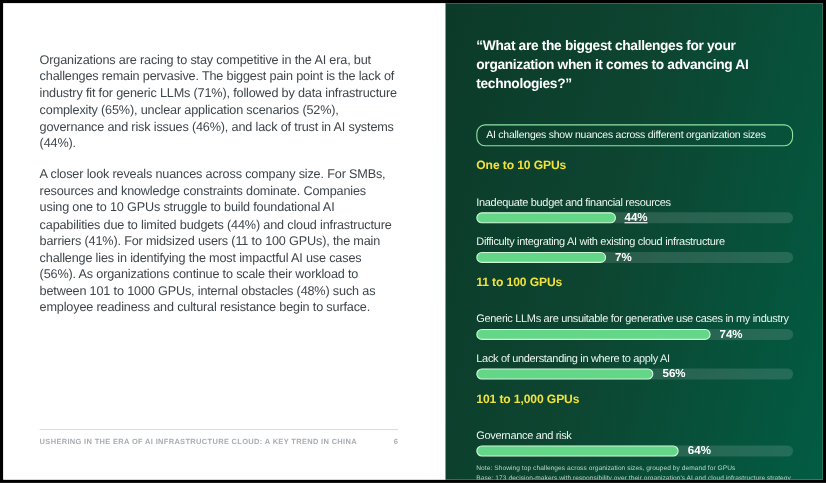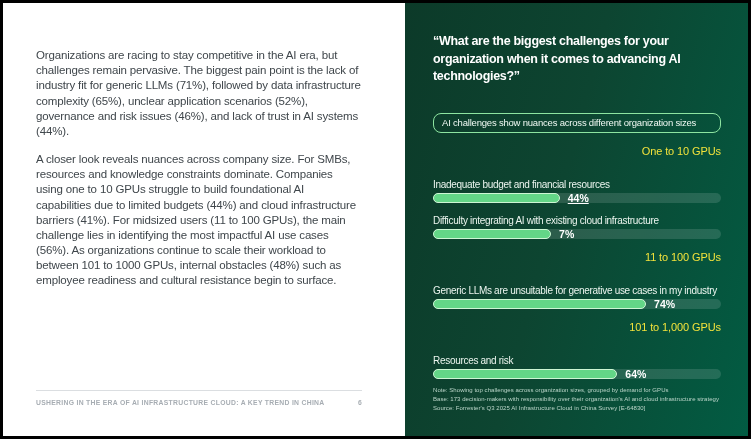--- a/index.html
+++ b/index.html
@@ -27,21 +27,21 @@
     padding:30px 27px 0 28px;
     background:linear-gradient(105deg,var(--panel-grad-start,#0c3a29) 0%,#0d4531 45%,var(--panel-grad-end,#025c43) 100%);
   }
   .question{font-size:12.5px;font-weight:700;line-height:1.4;letter-spacing:-0.3px;margin:0;color:#fff;}
   .callout{
     margin-top:27px;border:1.5px solid var(--callout-border,#8de5a1);border-radius:8px;
     padding:3px 8px 4px;font-size:9.5px;letter-spacing:-0.2px;color:#f1faf4;
     white-space:nowrap;box-sizing:border-box;width:100%;
   }
   .group{margin-top:12px;}
-  .group-heading{font-size:11px;font-weight:400;letter-spacing:-0.1px;color:var(--group-heading,#f2e23b);text-align:right;}
+  .group-heading{font-size:11px;font-weight:700;letter-spacing:-0.1px;color:var(--group-heading,#f2e23b);}
   .item-label{margin-top:22px;font-size:10px;letter-spacing:-0.3px;color:#ecf5ef;white-space:nowrap;}
   .bar-item + .bar-item .item-label{margin-top:12px;}
   .track{margin-top:3px;height:10px;border-radius:6px;background:rgba(255,255,255,0.13);position:relative;}
   .fill{position:absolute;left:0;top:0;bottom:0;border-radius:6px;box-sizing:border-box;
         background:var(--bar-fill,#63d687);border:1px solid var(--bar-border,#cdf6d4);}
   .pct{position:absolute;top:-1px;font-size:10.5px;font-weight:700;color:#fff;line-height:12px;margin-left:8px;white-space:nowrap;}
   .note{margin-top:7px;font-size:6px;line-height:1.5;letter-spacing:0.05px;color:#bcd6ca;white-space:nowrap;}
 </style>
 </head>
 <body>
@@ -85,25 +85,32 @@
         </div>
         <div class="group">
           <div class="group-heading">11 to 100 GPUs</div>
           <div class="bar-item">
             <div class="item-label">Generic LLMs are unsuitable for generative use cases in my industry</div>
             <div class="track" style="background: rgba(255, 255, 255, 0.13);">
               <div class="fill" style="width: 74%;"></div>
               <span class="pct" style="left: 74%;">74%</span>
             </div>
           </div>
+          <div class="bar-item">
+            <div class="item-label">Lack of understanding in where to apply AI</div>
+            <div class="track" style="background: rgba(255, 255, 255, 0.13);">
+              <div class="fill" style="width: 56%;"></div>
+              <span class="pct" style="left: 56%;">56%</span>
+            </div>
+          </div>
         </div>
         <div class="group">
           <div class="group-heading">101 to 1,000 GPUs</div>
           <div class="bar-item">
-            <div class="item-label">Resources and risk</div>
+            <div class="item-label">Governance and risk</div>
             <div class="track" style="background: rgba(255, 255, 255, 0.13);">
               <div class="fill" style="width: 64%;"></div>
               <span class="pct" style="left: 64%;">64%</span>
             </div>
           </div>
         </div>
       </div>
 
     <div class="note">
       <div>Note: Showing top challenges across organization sizes, grouped by demand for GPUs</div>

